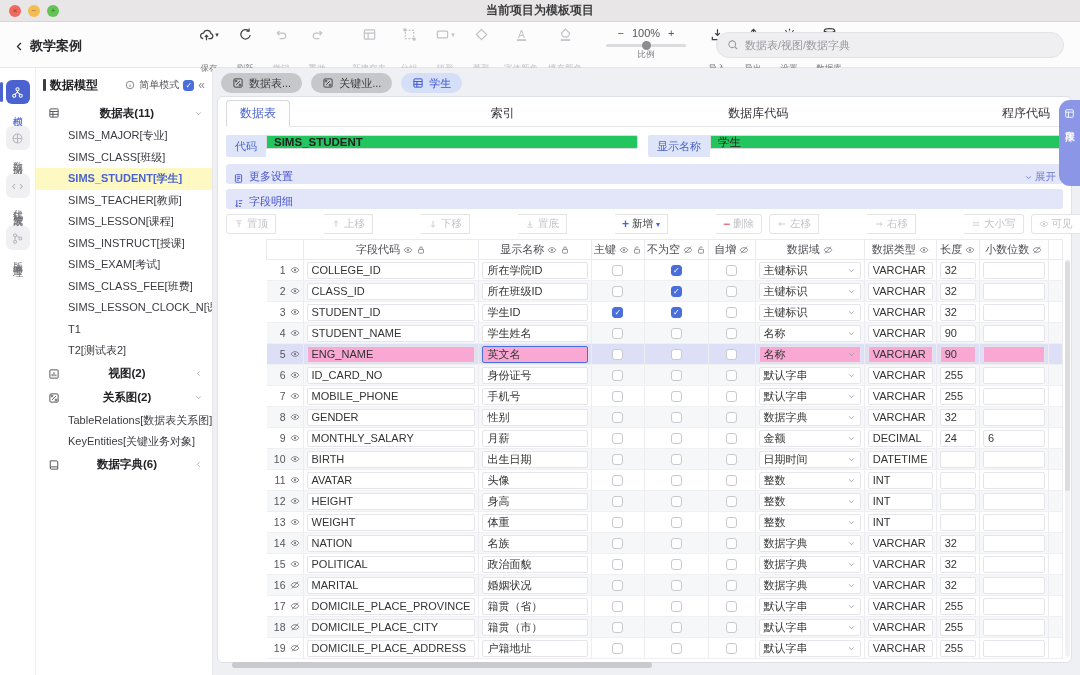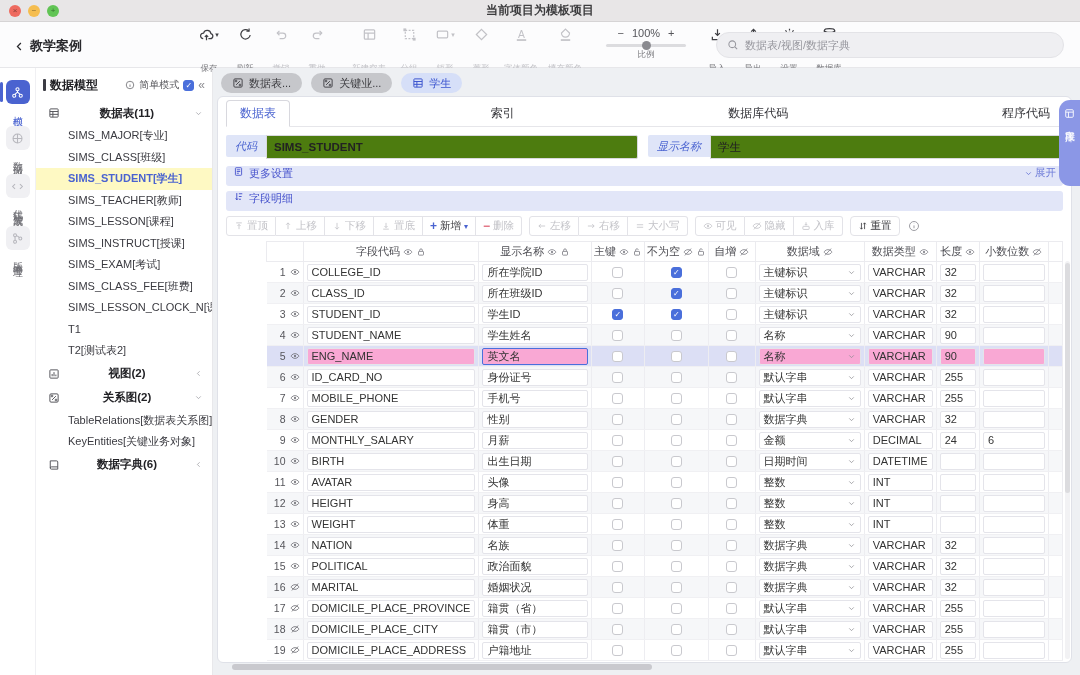--- a/index.html
+++ b/index.html
@@ -83,32 +83,32 @@
     border:1px solid #dfe1e8; border-radius:6px; padding:4px 8px 0; }
 
   .detail-tabs { display:flex; align-items:flex-end; height:26px; border-bottom:1px solid #e6e6ea;justify-content:space-between; }
   .dtab { font-size:12px; color:#333338; padding:4px 13px; cursor:pointer; }
   .dtab.active { color:#4a63d0; border:1px solid #d8d8de; border-bottom:1px solid #fff; border-radius:4px 4px 0 0;
     margin-bottom:-1px; background:#fff; }
 
   .form-row { display:flex; margin:8px 0 7px; gap:10px; }
   .fgroup { display:flex; flex:none; }
   .flabel { background:#dfe5f8; color:#4a63d0; font-size:11px; height:22px; display:flex; align-items:center;
-    padding:0 9px; border-radius:2px 0 0 2px;font-style:italic; }
-  .finput { border:1px solid #d9d9de; height:24px; display:flex; align-items:center; padding:0 7px;
-    font-size:11.5px; color:#222; background:#4d7c0f; border-radius:0 2px 2px 0; cursor:text; }
+    padding:0 9px; border-radius:2px 0 0 2px; }
+  .finput { border:1px solid #d9d9de; height:14px; display:flex; align-items:center; padding:0 7px;
+    font-size:11.5px; color:#222; background:#22c55e; border-radius:0 2px 2px 0; cursor:text; }
   .fg-code .finput { width:372px; font-weight:bold; }
   .fg-name { flex:1; } .fg-name .finput { flex:1; }
 
-  .bar { height:20px; background:#e2e6f8; border-radius:3px; display:flex; align-items:flex-start; gap:5px;
+  .bar { height:20px; background:#e2e6f8; border-radius:3px; display:flex; align-items:flex-end; gap:5px;
     padding:0 7px; margin-bottom:5px; color:#4753cc; font-size:11px; cursor:pointer; }
   .bar .bright { margin-left:auto; display:flex; align-items:center; gap:2px; color:#6d7bd8; font-size:10.5px; }
 
   .grid-toolbar { display:flex; align-items:center; gap:7px; margin:1px 0 5px; }
-  .btn-group { display:flex; }
+  .btn-group { display:flex;gap:48px; }
   .gbtn { height:20px; border:1px solid #e3e3e8; background:#fff; display:flex; align-items:center; gap:3px;
     padding:0 7px; font-size:10.5px; color:#c3c3c8; cursor:pointer; white-space:nowrap; }
   .btn-group .gbtn + .gbtn { border-left:none; }
   .btn-group .gbtn:first-child { border-radius:3px 0 0 3px; }
   .btn-group .gbtn:last-child { border-radius:0 3px 3px 0; }
   .gbtn.single { border-radius:4px; }
   .gbtn.en { color:#3a3a3f; }
   .gbtn .pplus { color:#4a63d0; font-weight:bold; font-size:12px; }
   .gbtn .pminus { color:#e0697a; font-weight:bold; font-size:12px; }
   .gbtn .caret { color:#4a63d0; font-size:8px; }

